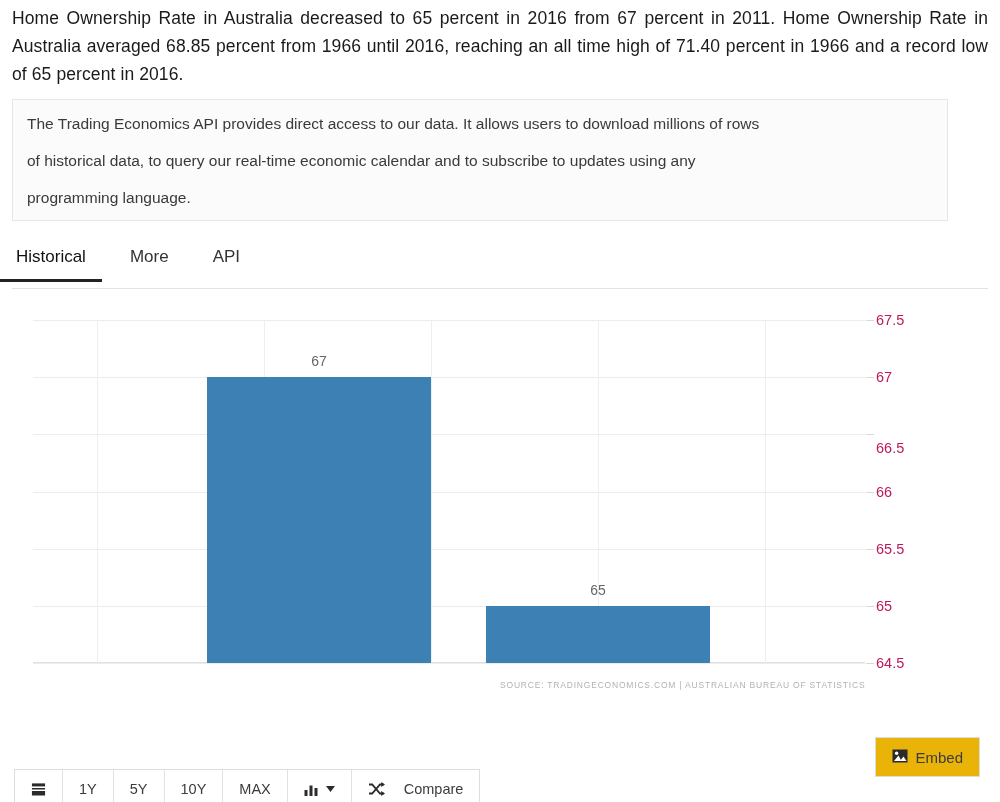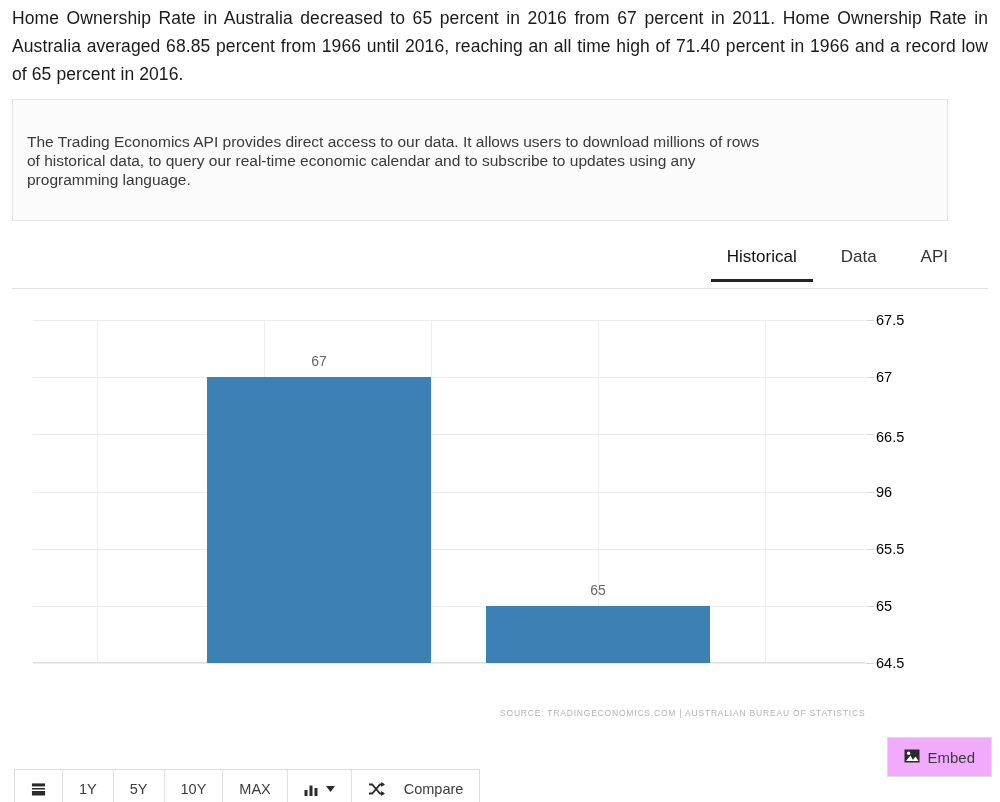--- a/index.html
+++ b/index.html
@@ -35,21 +35,21 @@
     height: 122px;
     background: #fbfbfb;
     border: 1px solid #e6e6e6;
     display: flex;
     align-items: center;
     padding: 0 18px 0 14px;
   }
   #api-text {
     flex: 1;
     font-size: 15.5px;
-    line-height: 19px;
+    line-height: 37px;
     color: #3a3a3a;
     padding-right: 14px;
     max-width: 760px;
   }
   #learn-more {
     background: #2f76ab;
     color: #ffffff;
     border: none;
     font-family: "Liberation Sans", sans-serif;
     font-size: 17px;
@@ -61,21 +61,20 @@
   
   #tabs {
     position: absolute;
     left: 12px;
     top: 245px;
     width: 976px;
     height: 44px;
     border-bottom: 1px solid #e3e3e3;
     display: flex;
     align-items: flex-start;
-    justify-content: flex-end;
   }
   .tab {
     font-size: 17px;
     color: #333333;
     padding: 2px 4px 14px 4px;
     margin-right: 36px;
     cursor: pointer;
     position: relative;
     background: none;
     border: none;
@@ -138,35 +137,35 @@
     position: absolute;
     font-size: 14px;
     color: #666666;
     transform: translateX(-50%);
     white-space: nowrap;
   }
   .ytick {
     position: absolute;
     left: 876px;
     font-size: 14.5px;
-    color: #000000;
+    color: #be185d;
     transform: translateY(-50%);
     white-space: nowrap;
   }
   .ytick-dash {
     position: absolute;
     left: 866px;
     width: 8px;
     height: 1px;
     background: #d8d8d8;
   }
   #source-note {
     position: absolute;
     left: 500px;
-    top: 708px;
+    top: 680px;
     font-size: 8.5px;
     letter-spacing: 0.8px;
     color: #b2b2b2;
     white-space: nowrap;
   }
 
   
   #toolbar {
     position: absolute;
     left: 14px;
@@ -190,46 +189,46 @@
     font-family: "Liberation Sans", sans-serif;
     height: 100%;
     white-space: nowrap;
   }
   .tb-btn:last-child { border-right: none; gap: 12px; }
   .tb-btn svg { display: block; }
   .tb-gap { margin-right: 7px; }
 
   #embed-btn {
     position: absolute;
-    right: 8px;
+    right: 20px;
     top: 737px;
     height: 40px;
     display: flex;
     align-items: center;
     padding: 0 16px;
     border: 1px solid #dddddd;
-    background: #f0abfc;
+    background: #eab308;
     font-size: 15px;
     color: #3c3c3c;
     cursor: pointer;
     font-family: "Liberation Sans", sans-serif;
   }
 </style>
 </head>
 <body>
 
 <div id="intro">Home Ownership Rate in Australia decreased to 65 percent in 2016 from 67 percent in 2011. Home Ownership Rate in Australia averaged 68.85 percent from 1966 until 2016, reaching an all time high of 71.40 percent in 1966 and a record low of 65 percent in 2016.</div>
 
 <div id="api-box">
   <div id="api-text">The Trading Economics API provides direct access to our data. It allows users to download millions of rows of historical data, to query our real-time economic calendar and to subscribe to updates using any programming language.</div>
 </div>
 
 <div id="tabs">
   <button class="tab active">Historical</button>
-  <button class="tab">Data</button>
+  <button class="tab">More</button>
   <button class="tab">API</button>
 </div>
 
 <div id="chart-area">
   <div id="plot">
       <div class="hgrid" style="top: 0px;"></div>
       <div class="hgrid" style="top: 57.1667px;"></div>
       <div class="hgrid" style="top: 114.333px;"></div>
       <div class="hgrid" style="top: 171.5px;"></div>
       <div class="hgrid" style="top: 228.667px;"></div>
@@ -244,23 +243,23 @@
       <div class="bar" style="left: 174px; width: 224px; top: 57.1667px; background: rgb(61, 128, 179);"></div>
       <div class="bar-label" style="left: 286px; top: 33.1667px;">67</div>
       <div class="bar" style="left: 453px; width: 224px; top: 285.833px; background: rgb(61, 128, 179);"></div>
       <div class="bar-label" style="left: 565px; top: 261.833px;">65</div>
     </div>
 <div class="ytick-dash" style="top: 20px;"></div>
     <div class="ytick" style="top: 20px;">67.5</div>
     <div class="ytick-dash" style="top: 77.1667px;"></div>
     <div class="ytick" style="top: 77.1667px;">67</div>
     <div class="ytick-dash" style="top: 134.333px;"></div>
-    <div class="ytick" style="top: 137px;">66.5</div>
+    <div class="ytick" style="top: 148px;">66.5</div>
     <div class="ytick-dash" style="top: 191.5px;"></div>
-    <div class="ytick" style="top: 191.5px;">96</div>
+    <div class="ytick" style="top: 191.5px;">66</div>
     <div class="ytick-dash" style="top: 248.667px;"></div>
     <div class="ytick" style="top: 248.667px;">65.5</div>
     <div class="ytick-dash" style="top: 305.833px;"></div>
     <div class="ytick" style="top: 305.833px;">65</div>
     <div class="ytick-dash" style="top: 363px;"></div>
     <div class="ytick" style="top: 363px;">64.5</div>
   </div>
 
 <div id="toolbar">
   <div class="tb-btn">

